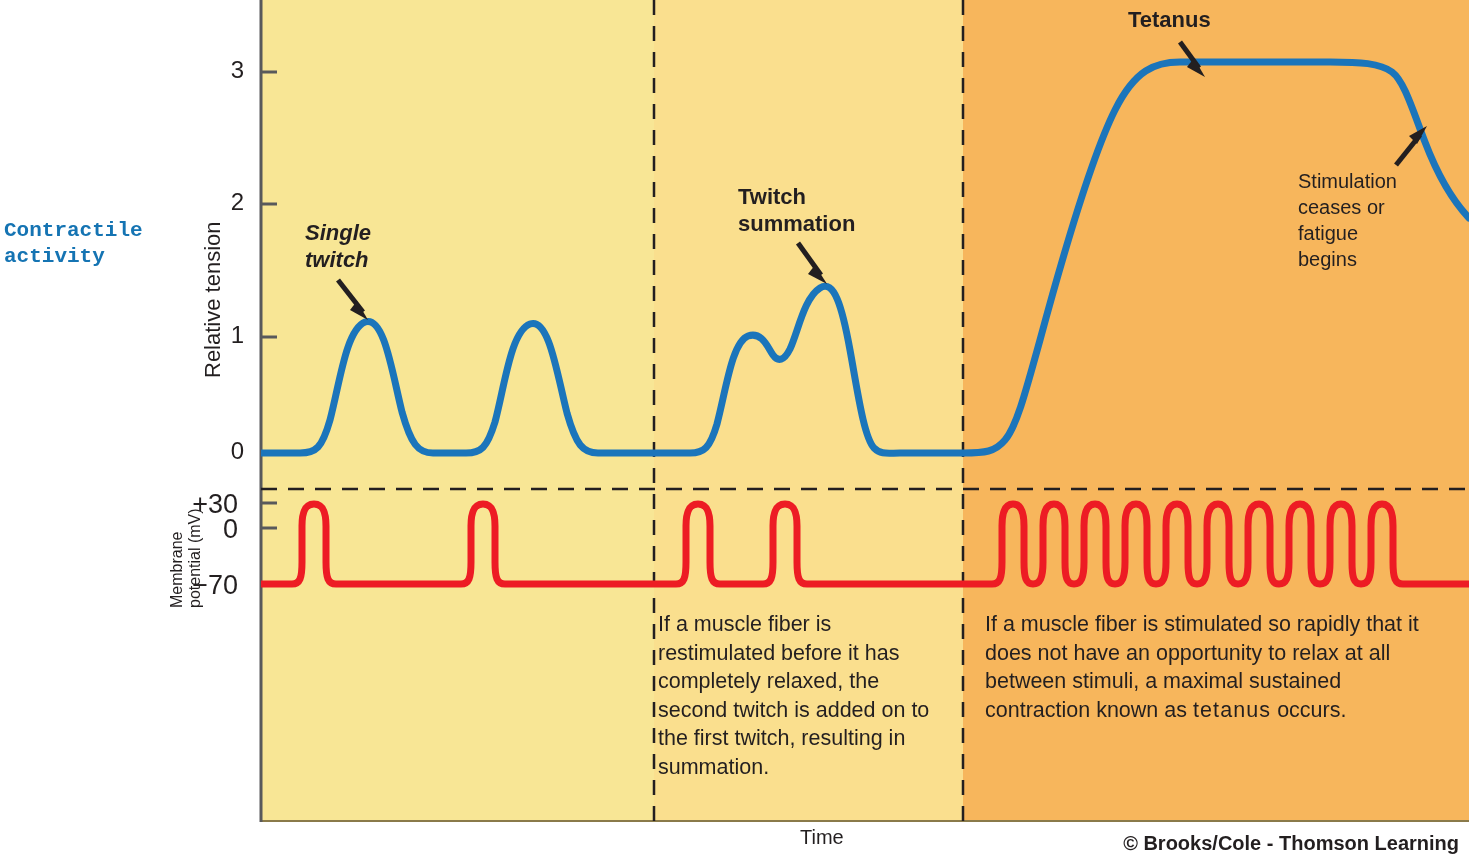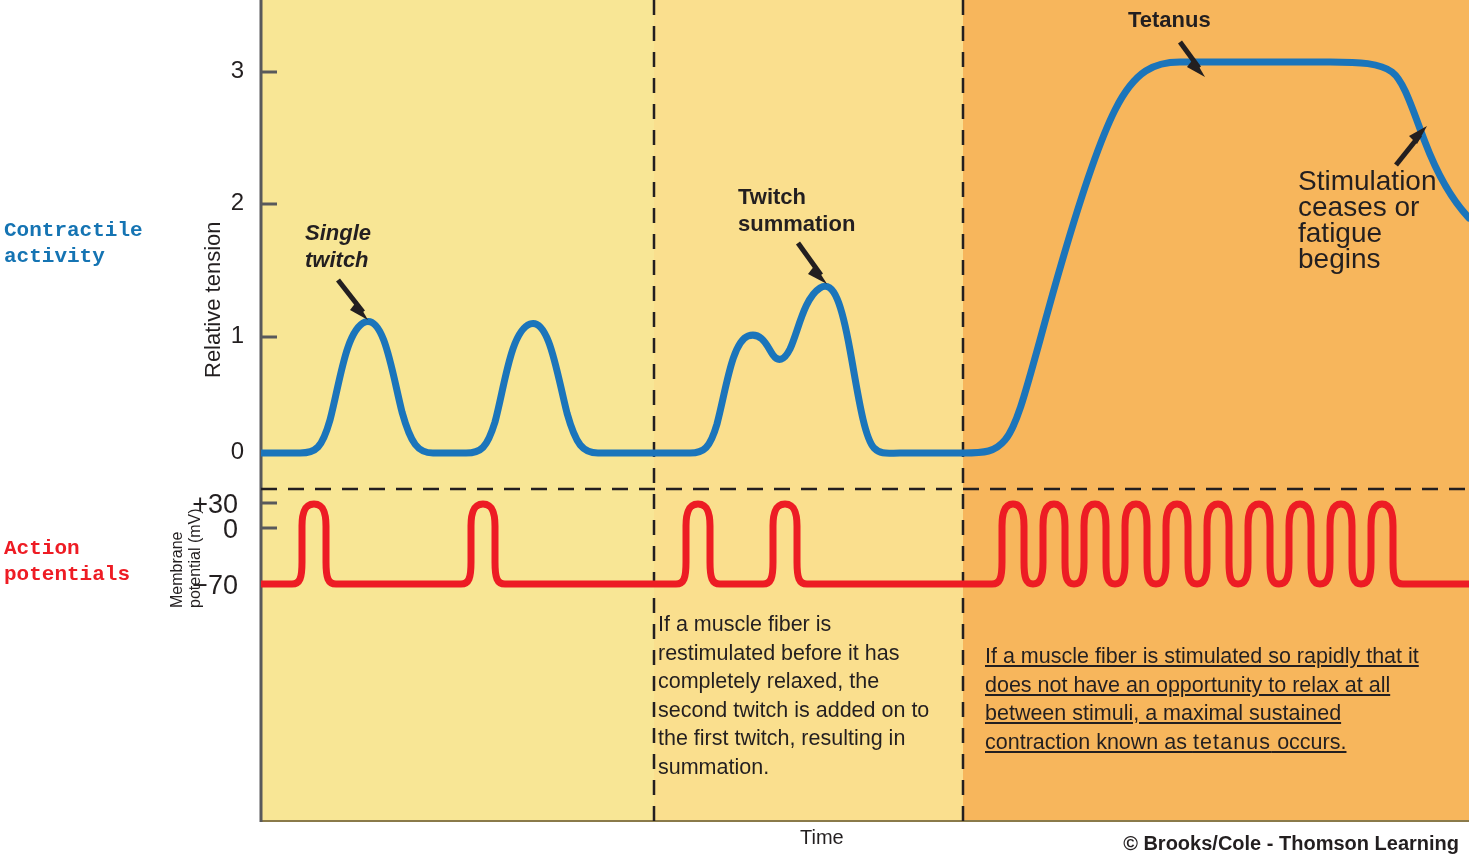--- a/index.html
+++ b/index.html
@@ -22,31 +22,31 @@
   .tick-num{position:absolute;font-size:24px;color:#231f20;text-align:right;width:56px;}
   .tick-num.sm{font-size:27px;}
 
   
   #time-label{position:absolute;left:800px;top:826px;font-size:20px;color:#231f20;}
   #copyright{position:absolute;right:10px;top:832px;font-size:20px;font-weight:bold;color:#231f20;}
 
   
   .annot{position:absolute;color:#231f20;}
   .annot.bold{font-weight:bold;font-size:22px;line-height:27px;}
-  .annot.reg{font-weight:normal;font-size:28px;line-height:26px;}
+  .annot.reg{font-weight:normal;font-size:20px;line-height:26px;}
   #single-twitch-label{left:305px;top:219px;font-style:italic;}
   #twitch-sum-label{left:738px;top:183px;}
   #tetanus-label{left:1128px;top:6px;}
   #stim-ceases-label{left:1298px;top:168px;}
 
   
   .panel-text{position:absolute;font-size:21.5px;line-height:28.5px;color:#231f20;}
   #panel-text-0{left:283px;top:610px;width:370px;}
   #panel-text-1{left:658px;top:610px;width:280px;}
-  #panel-text-2{left:985px;top:642px;width:465px;text-decoration:underline;}
+  #panel-text-2{left:985px;top:610px;width:465px;}
   .spaced{letter-spacing:1.1px;}
 </style>
 </head>
 <body>
 
 <div class="fig">
 
   <svg width="1469" height="860" viewBox="0 0 1469 860" style="position:absolute;left:0;top:0;">
     <defs>
       <clipPath id="plotclip">
@@ -177,22 +177,20 @@
 
       <g>
         <line x1="1396" y1="165" x2="1420" y2="135"></line>
         <polygon points="1427,126 1409,136 1417,144" stroke="none"></polygon>
       </g>
     </g>
   </svg>
 
   <div class="side-label" id="contractile-label" style="white-space:pre-line;">Contractile
 activity</div>
-  <div class="side-label" id="action-label" style="white-space:pre-line;">Action
-potentials</div>
 
   <div class="rot" id="tension-axis-title">Relative tension</div>
   <div class="rot" id="mv-axis-title" style="white-space:pre-line;">Membrane
 potential (mV)</div>
 
   <div class="tick-num" style="left:188px;top:56px;">3</div>
   <div class="tick-num" style="left:188px;top:188px;">2</div>
   <div class="tick-num" style="left:188px;top:321px;">1</div>
   <div class="tick-num" style="left:188px;top:437px;">0</div>
 

